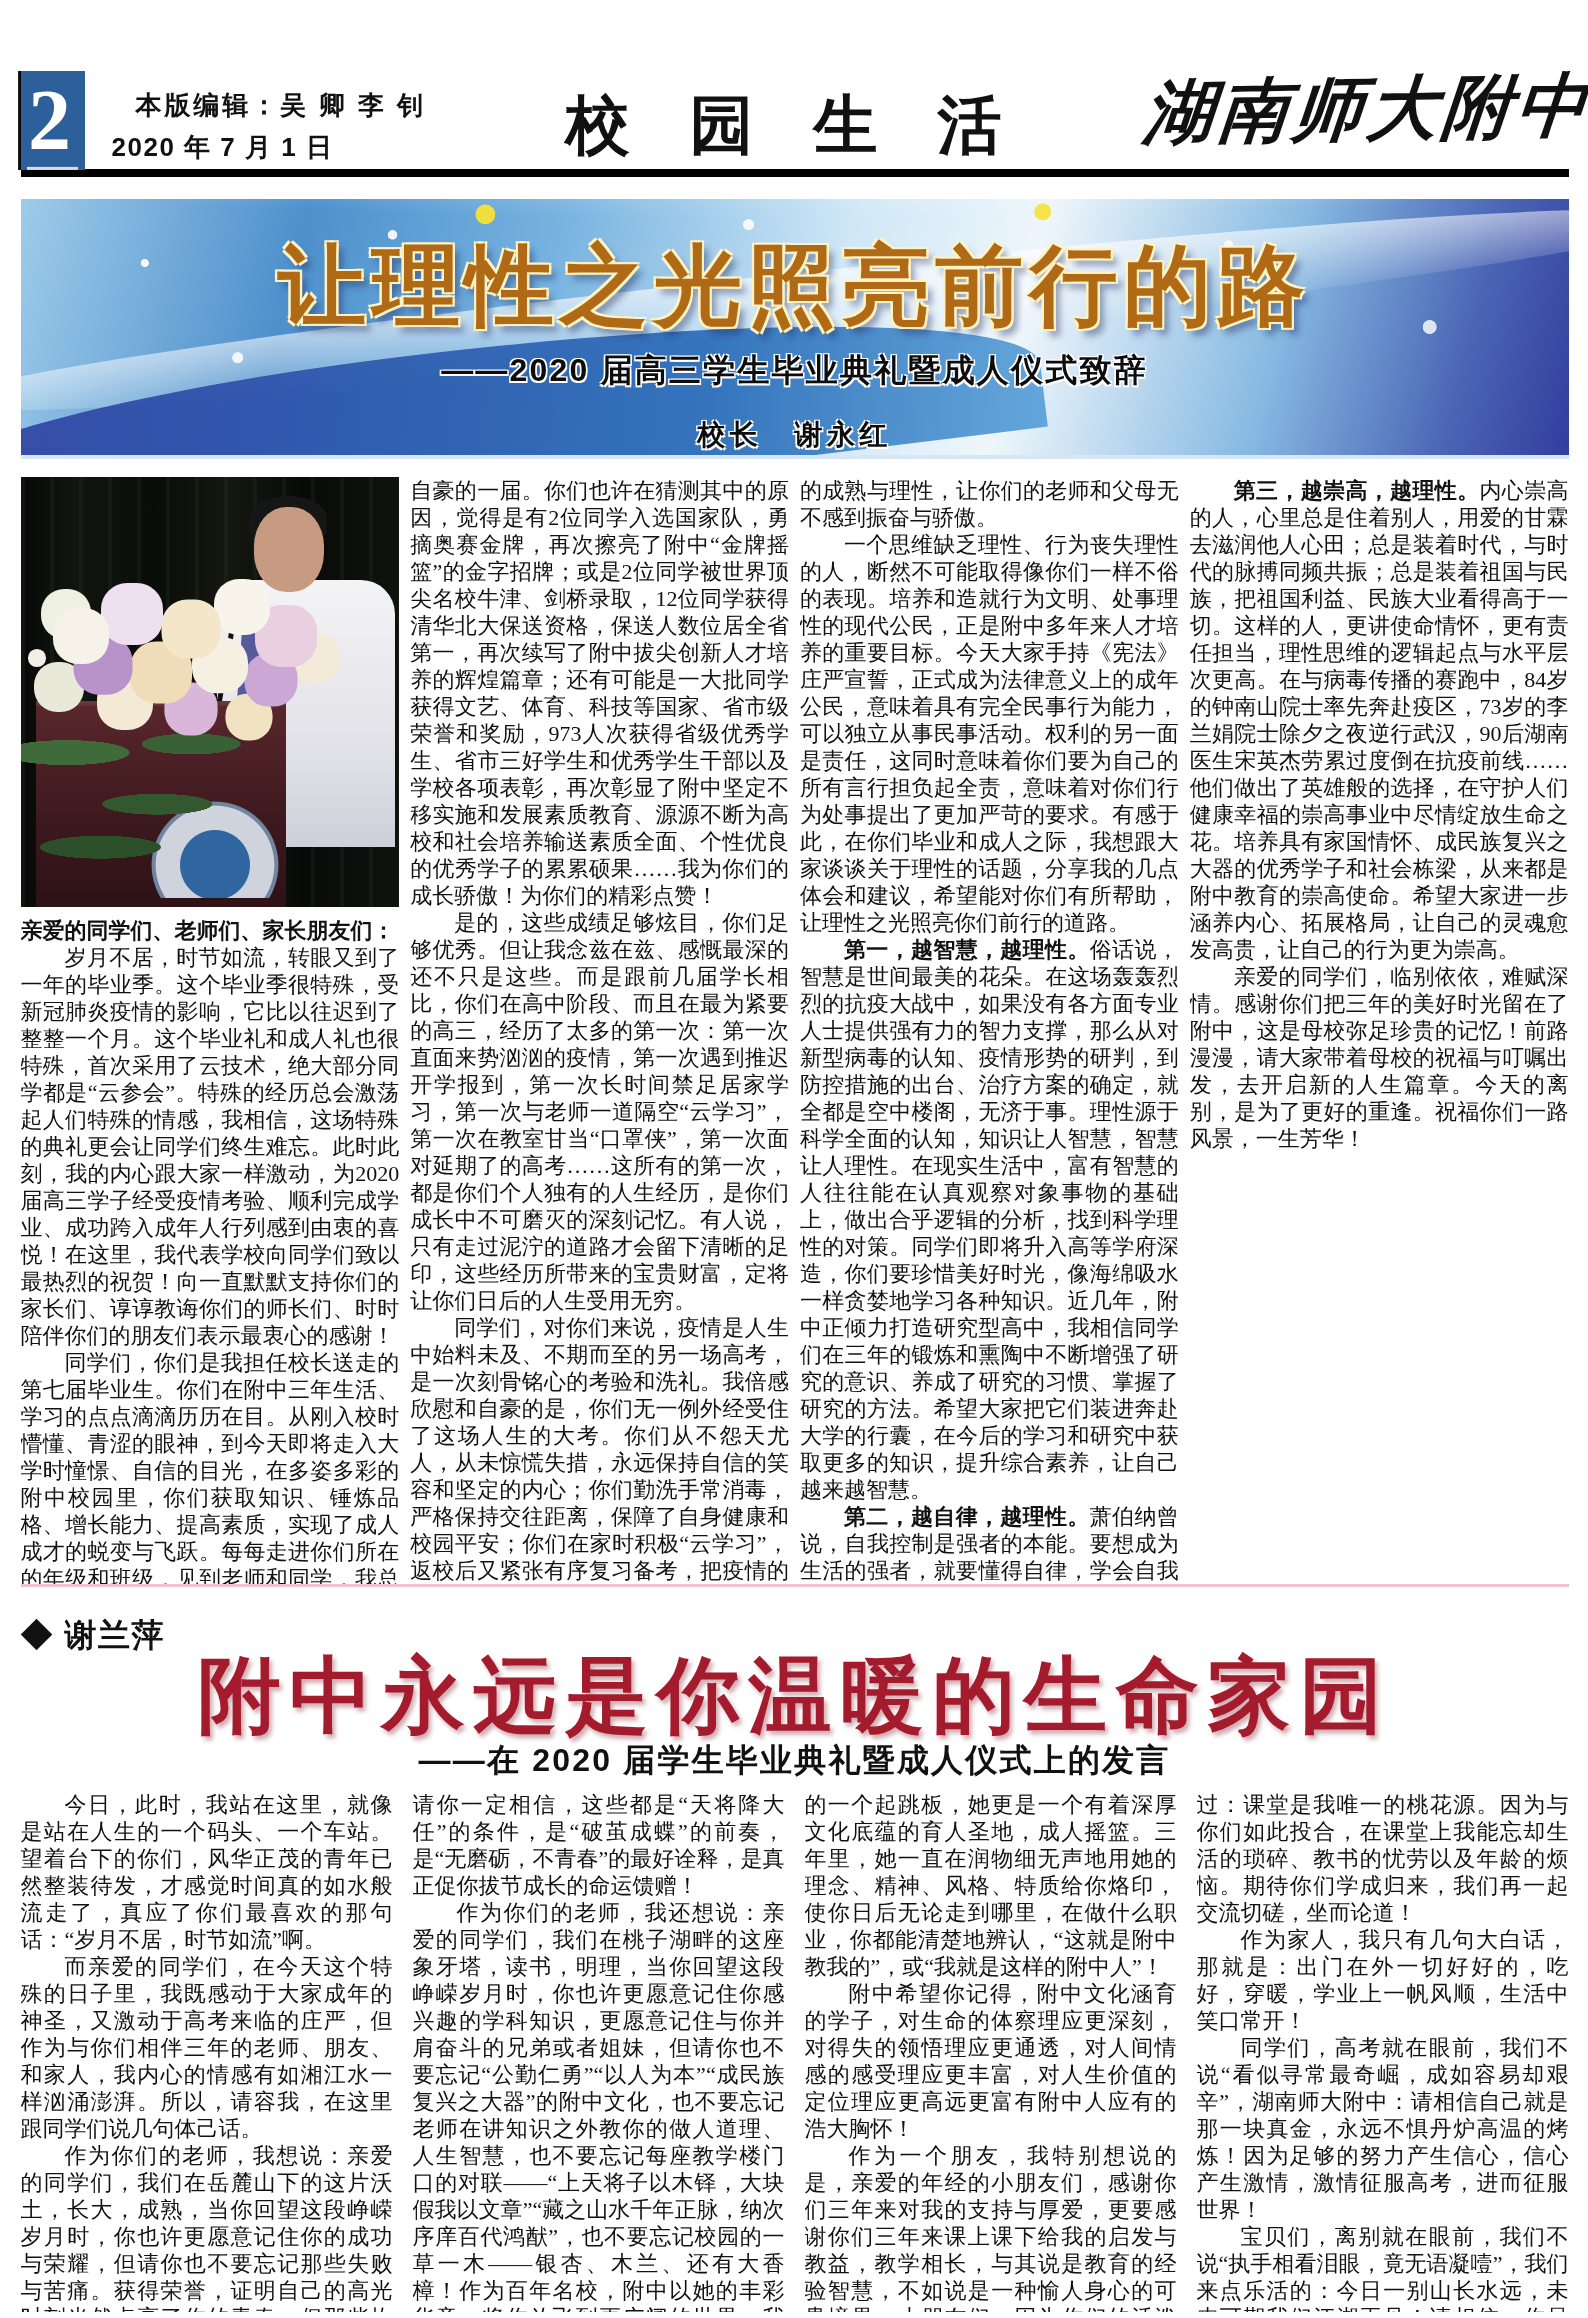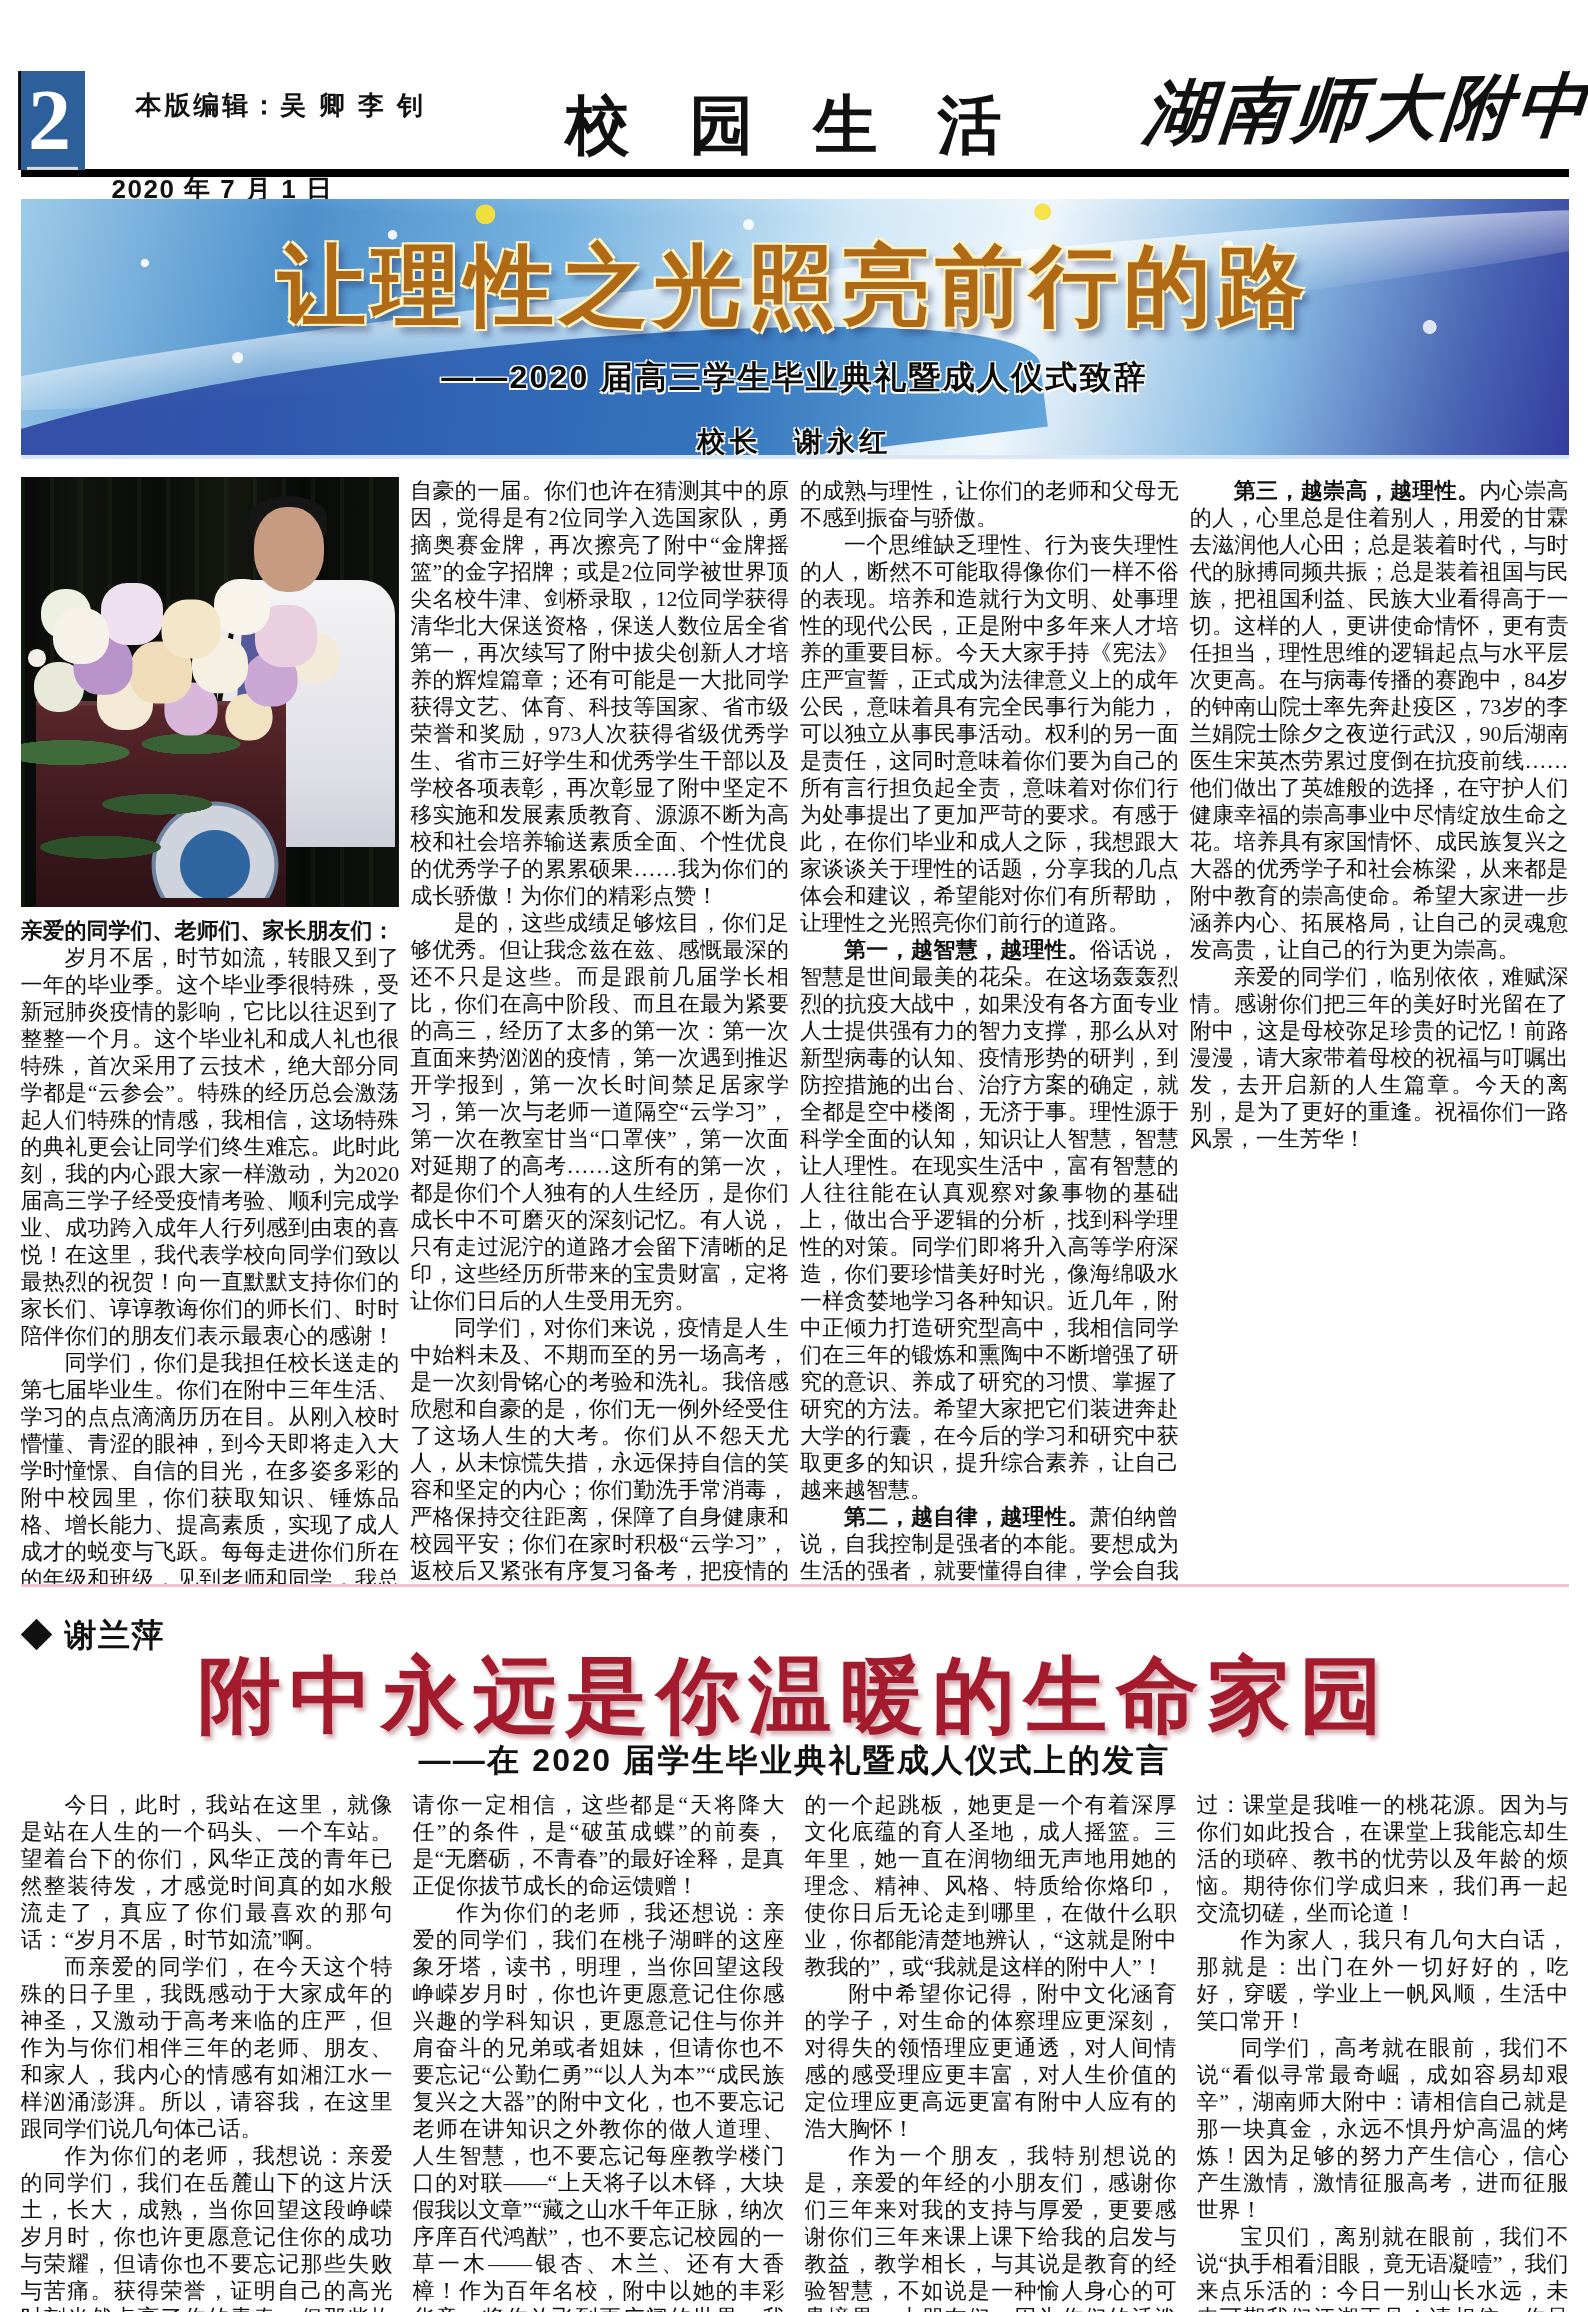--- a/index.html
+++ b/index.html
@@ -10,21 +10,21 @@
   
   .header{position:absolute;left:20.5px;top:0;width:1548px;height:183px;}
   .header-rule{position:absolute;left:0;top:169px;width:100%;height:8px;background:var(--rule_black,#000);}
   .pagenum-box{position:absolute;left:0;top:71px;width:64px;height:99px;background:var(--badge_blue,#2d5f9b);
       box-shadow:-2.9px 0 0 #0a0a0a;display:flex;align-items:center;justify-content:center;}
   .pagenum{color:#fff;font-size:86px;font-weight:bold;line-height:1;font-family:"Liberation Serif",serif;
       border-bottom:3.7px solid #ddd;padding:0 7.3px 4.4px 1.5px;transform:translateY(2.9px);}
   .editor-line{position:absolute;left:91px;top:88px;font-family:"Liberation Sans",sans-serif;
       font-weight:bold;font-size:26px;letter-spacing:2.9px;margin-left:24px;}
   .date-line{position:absolute;left:91px;top:130px;font-family:"Liberation Sans",sans-serif;
-      font-weight:600;font-size:26px;letter-spacing:1.5px;margin-top:42px;}
+      font-weight:600;font-size:26px;letter-spacing:1.5px;}
   .section-title{position:absolute;left:50%;transform:translateX(-50%);top:82px;font-size:64px;
       font-weight:bold;letter-spacing:22px;white-space:nowrap;font-family:"Liberation Serif",serif;}
   .masthead{position:absolute;right:-22px;top:63px;font-size:70px;font-weight:bold;font-style:italic;
       letter-spacing:4.4px;white-space:nowrap;transform:skewX(-6deg) rotate(-1deg);
       font-family:"DejaVu Serif",serif;}
 
   
   .banner{position:absolute;left:20.5px;top:199px;width:1548px;height:256px;overflow:hidden;
      background:
       radial-gradient(circle at 8% 25%, rgba(255,255,255,.95) 0 3.7px, rgba(255,255,255,0) 4.4px),
@@ -43,21 +43,21 @@
      border-radius:50%;transform:rotate(-6deg);opacity:.75;}
   .banner::after{content:"";position:absolute;left:-6%;bottom:-16%;width:72%;height:58%;
      background:linear-gradient(100deg,#2f3fa0,#2a6cb8 70%,#58a0d8);
      border-radius:45% 60% 0 45%;transform:rotate(-7deg);opacity:.92;}
   .banner-inner{position:absolute;inset:0;z-index:3;text-align:center;}
   .banner-title{margin-top:28px;font-size:88px;font-weight:bold;letter-spacing:5.9px;white-space:nowrap;
      font-family:"Liberation Sans",sans-serif;color:var(--banner_orange,#b06a15);
      text-shadow:2.2px 2.2px 0 var(--banner_outline,#fdf3c4),-2.2px -2.2px 0 var(--banner_outline,#fdf3c4),
        2.2px -2.2px 0 var(--banner_outline,#fdf3c4),-2.2px 2.2px 0 var(--banner_outline,#fdf3c4),
        5.9px 6.6px 7.3px rgba(30,40,90,.45);}
-  .banner-subtitle{margin-top:10px;font-size:32px;font-weight:bold;letter-spacing:2.2px;
+  .banner-subtitle{margin-top:3px;font-size:32px;font-weight:bold;letter-spacing:2.2px;
      font-family:"Liberation Sans",sans-serif;color:#0d0d0d;
      text-shadow:1.5px 1.5px 0 #fff,-1.5px -1.5px 0 #fff,1.5px -1.5px 0 #fff,-1.5px 1.5px 0 #fff;}
   .banner-byline{margin-top:23px;font-size:28px;font-weight:bold;letter-spacing:4.4px;
      font-family:"Liberation Sans",sans-serif;color:#0d0d0d;
      text-shadow:1.5px 1.5px 0 #fff,-1.5px -1.5px 0 #fff,1.5px -1.5px 0 #fff,-1.5px 1.5px 0 #fff;}
   .banner-date{margin-top:10.2px;font-size:24px;letter-spacing:1.5px;color:#0d0d0d;
      text-shadow:0.7px 0.7px 0 #fff,-0.7px -0.7px 0 #fff;}
 
   
   .cols{position:absolute;left:20.5px;width:1548px;display:flex;gap:11px;}

